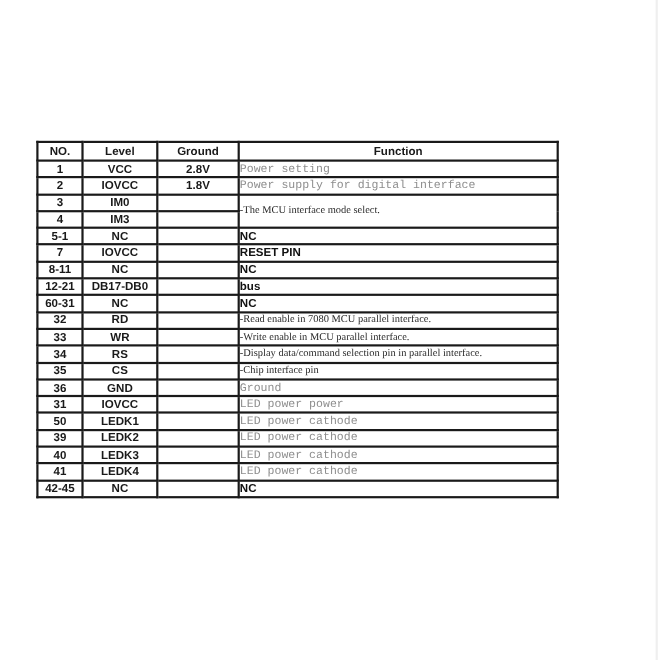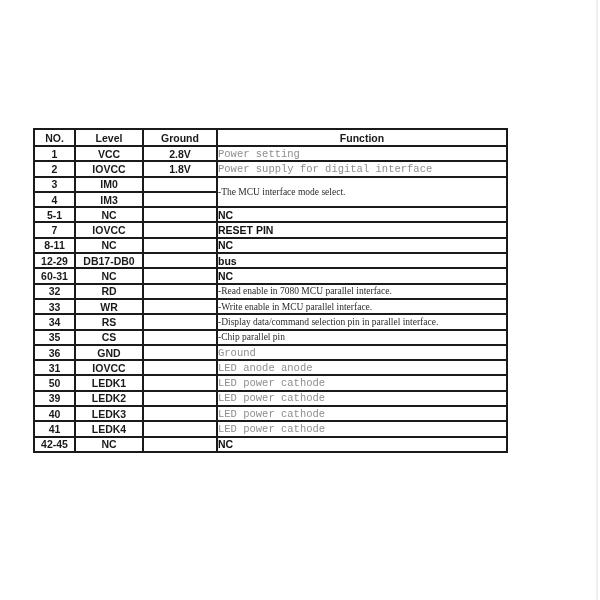--- a/index.html
+++ b/index.html
@@ -108,21 +108,21 @@
   </tr>
 
   <tr class="r">
     <td class="c">8-11</td>
     <td class="c">NC</td>
     <td class="c"></td>
     <td class="fn fn-bold">NC</td>
   </tr>
 
   <tr class="r">
-    <td class="c">12-29</td>
+    <td class="c">12-21</td>
     <td class="c">DB17-DB0</td>
     <td class="c"></td>
     <td class="fn fn-bold">bus</td>
   </tr>
 
   <tr class="r">
     <td class="c">60-31</td>
     <td class="c">NC</td>
     <td class="c"></td>
     <td class="fn fn-bold">NC</td>
@@ -146,35 +146,35 @@
     <td class="c">34</td>
     <td class="c">RS</td>
     <td class="c"></td>
     <td class="fn fn-plain">-Display data/command selection pin in parallel interface.</td>
   </tr>
 
   <tr class="r">
     <td class="c">35</td>
     <td class="c">CS</td>
     <td class="c"></td>
-    <td class="fn fn-plain">-Chip parallel pin</td>
+    <td class="fn fn-plain">-Chip interface pin</td>
   </tr>
 
   <tr class="r">
     <td class="c">36</td>
     <td class="c">GND</td>
     <td class="c"></td>
     <td class="fn fn-gray">Ground</td>
   </tr>
 
   <tr class="r">
     <td class="c">31</td>
     <td class="c">IOVCC</td>
     <td class="c"></td>
-    <td class="fn fn-gray">LED anode anode</td>
+    <td class="fn fn-gray">LED power power</td>
   </tr>
 
   <tr class="r">
     <td class="c">50</td>
     <td class="c">LEDK1</td>
     <td class="c"></td>
     <td class="fn fn-gray">LED power cathode</td>
   </tr>
 
   <tr class="r">

